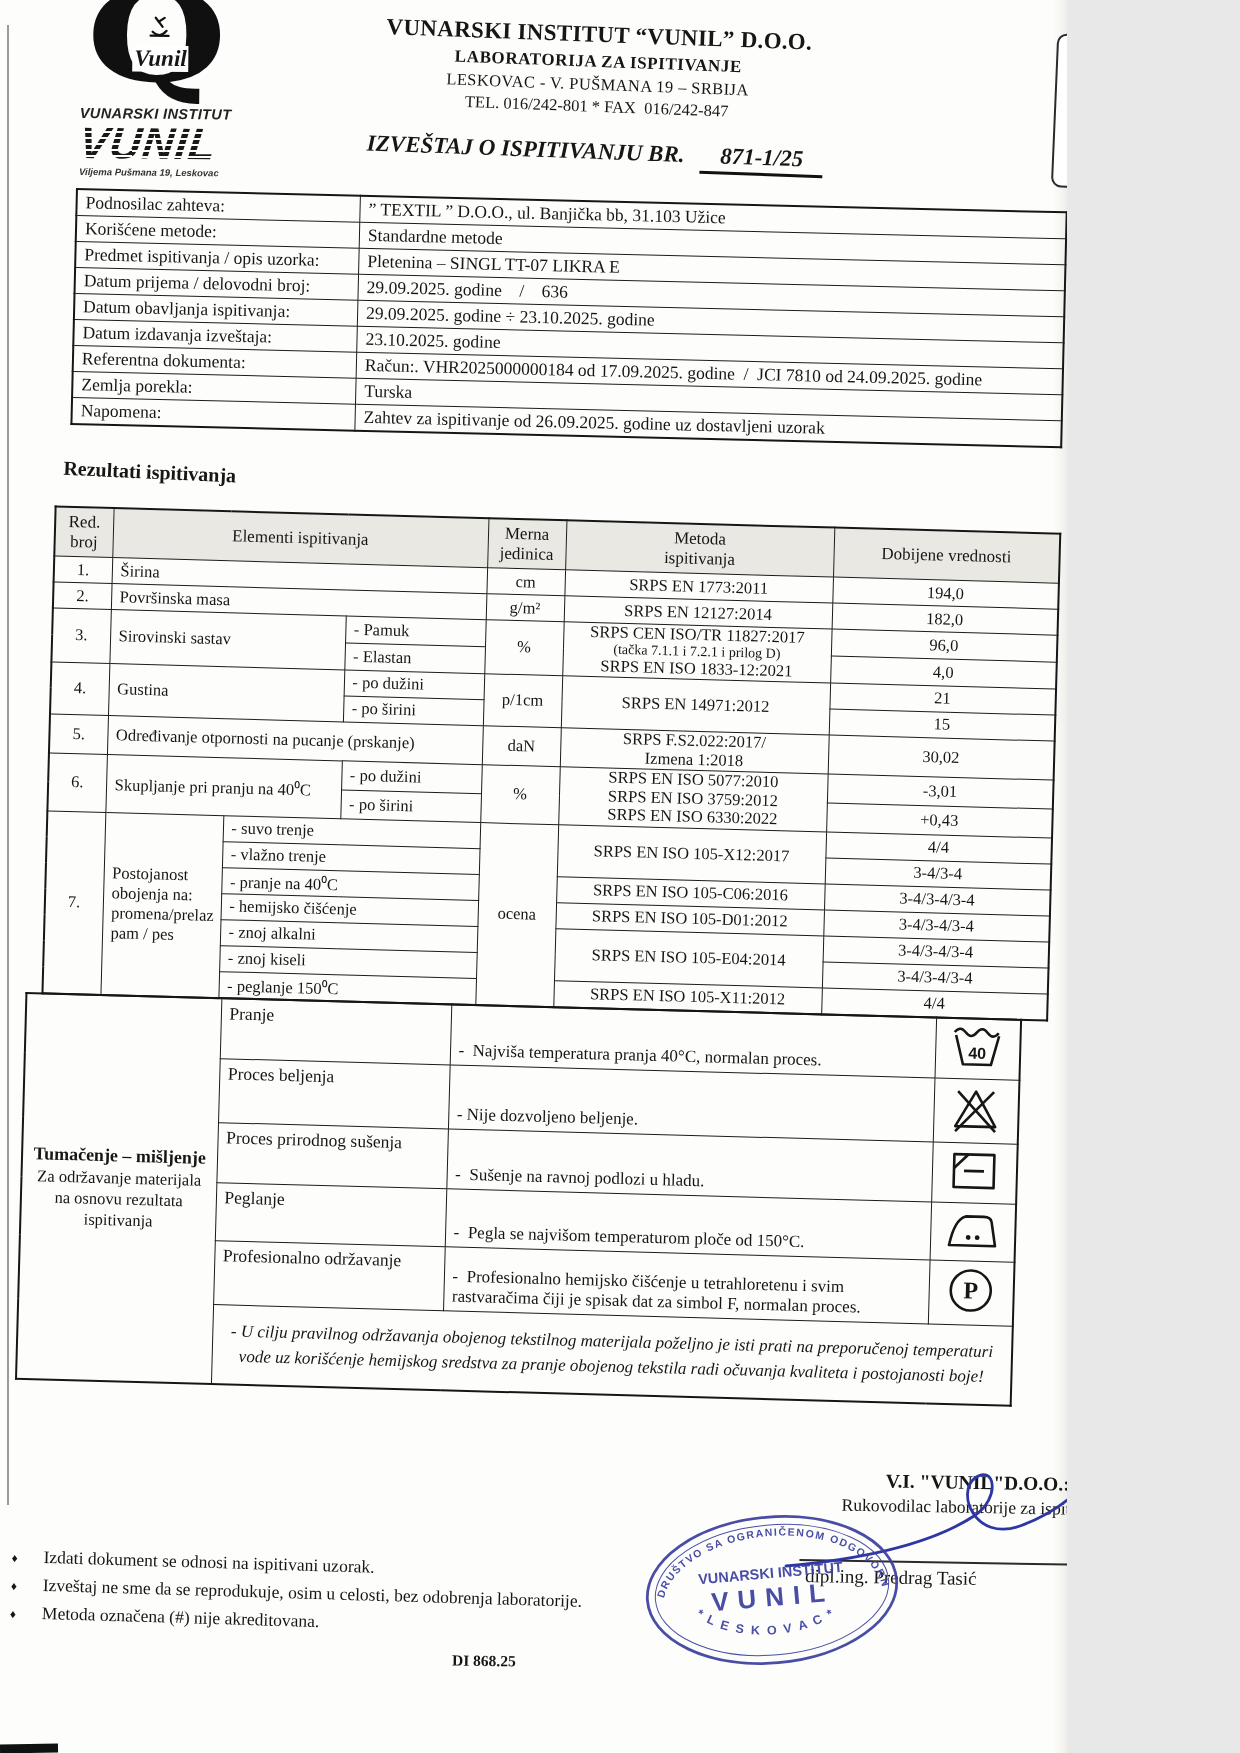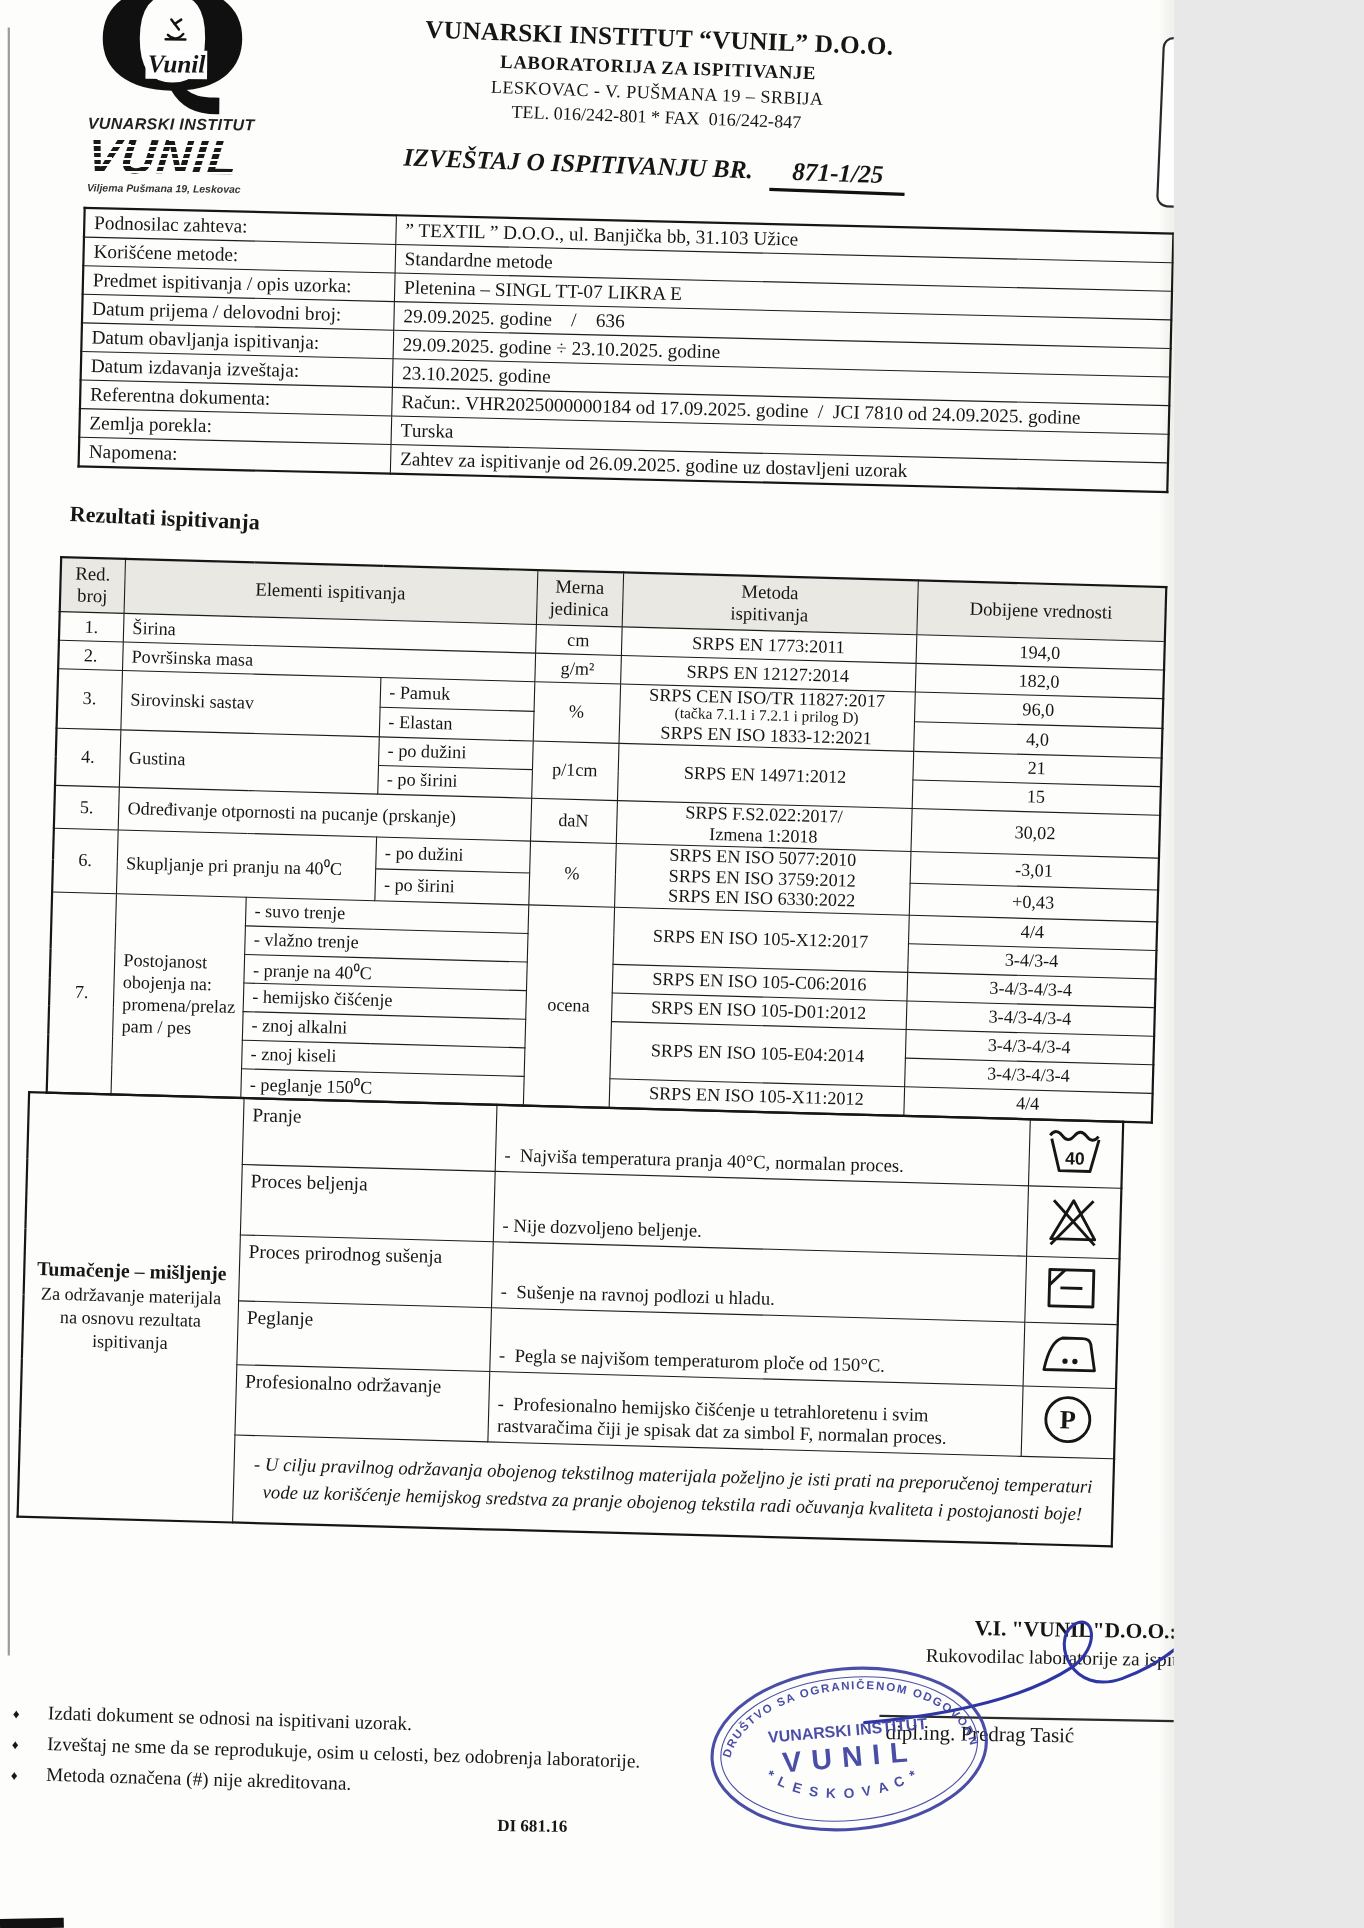--- a/index.html
+++ b/index.html
@@ -409,21 +409,21 @@
     <div class="fn-row">
       <span class="fn-bullet">♦</span>
       <span class="fn-text">Izveštaj ne sme da se reprodukuje, osim u celosti, bez odobrenja laboratorije.</span>
     </div>
     <div class="fn-row">
       <span class="fn-bullet">♦</span>
       <span class="fn-text">Metoda označena (#) nije akreditovana.</span>
     </div>
   </div>
 
-  <div class="doc-code">DI 681.16</div>
+  <div class="doc-code">DI 868.25</div>
 
   <div class="sign-block">
     <div class="sign-company">V.I. "VUNIL"D.O.O.:</div>
     <div class="sign-role">Rukovodilac laboratorije za ispitivanje</div>
     <div class="sign-line"></div>
     <div class="sign-name">dipl.ing. Predrag Tasić</div>
   </div>
 
   <svg class="sig-svg" width="360" height="150" viewBox="0 0 360 150">
     <g stroke="#2e36a5" stroke-width="2.8" fill="none" stroke-linecap="round">

